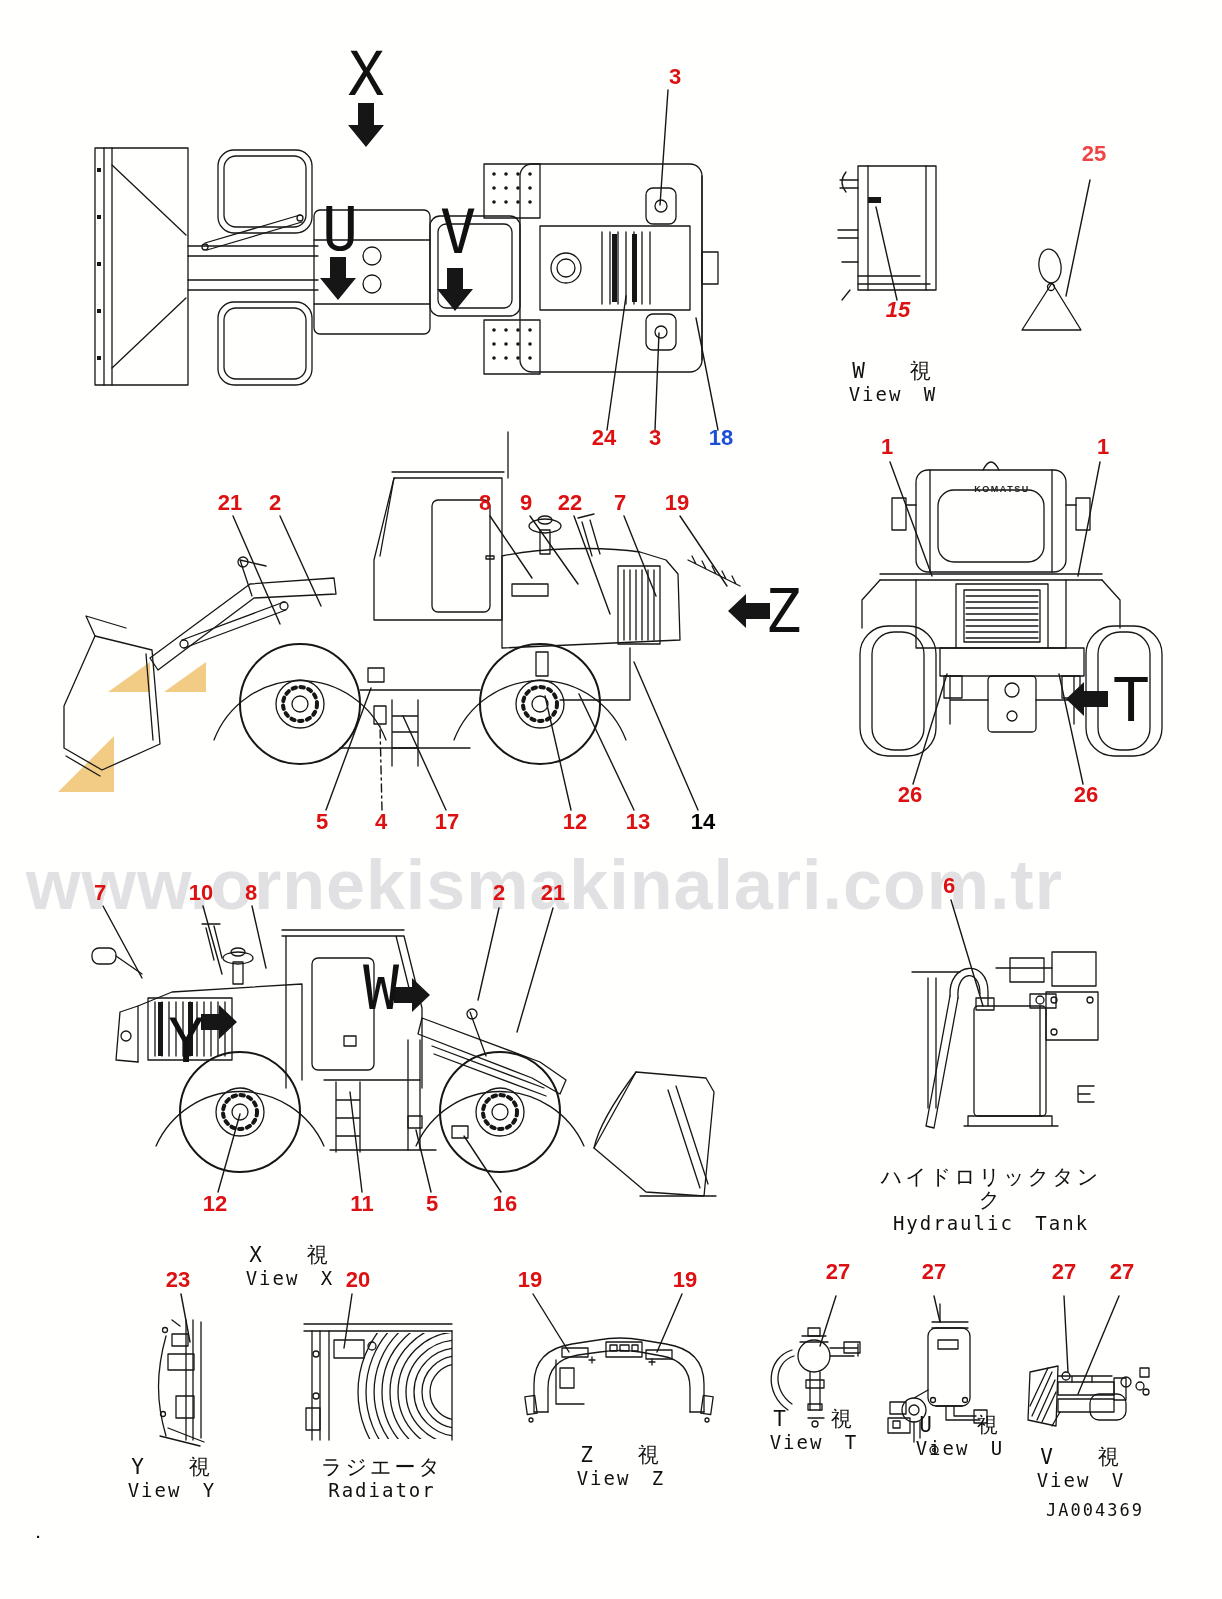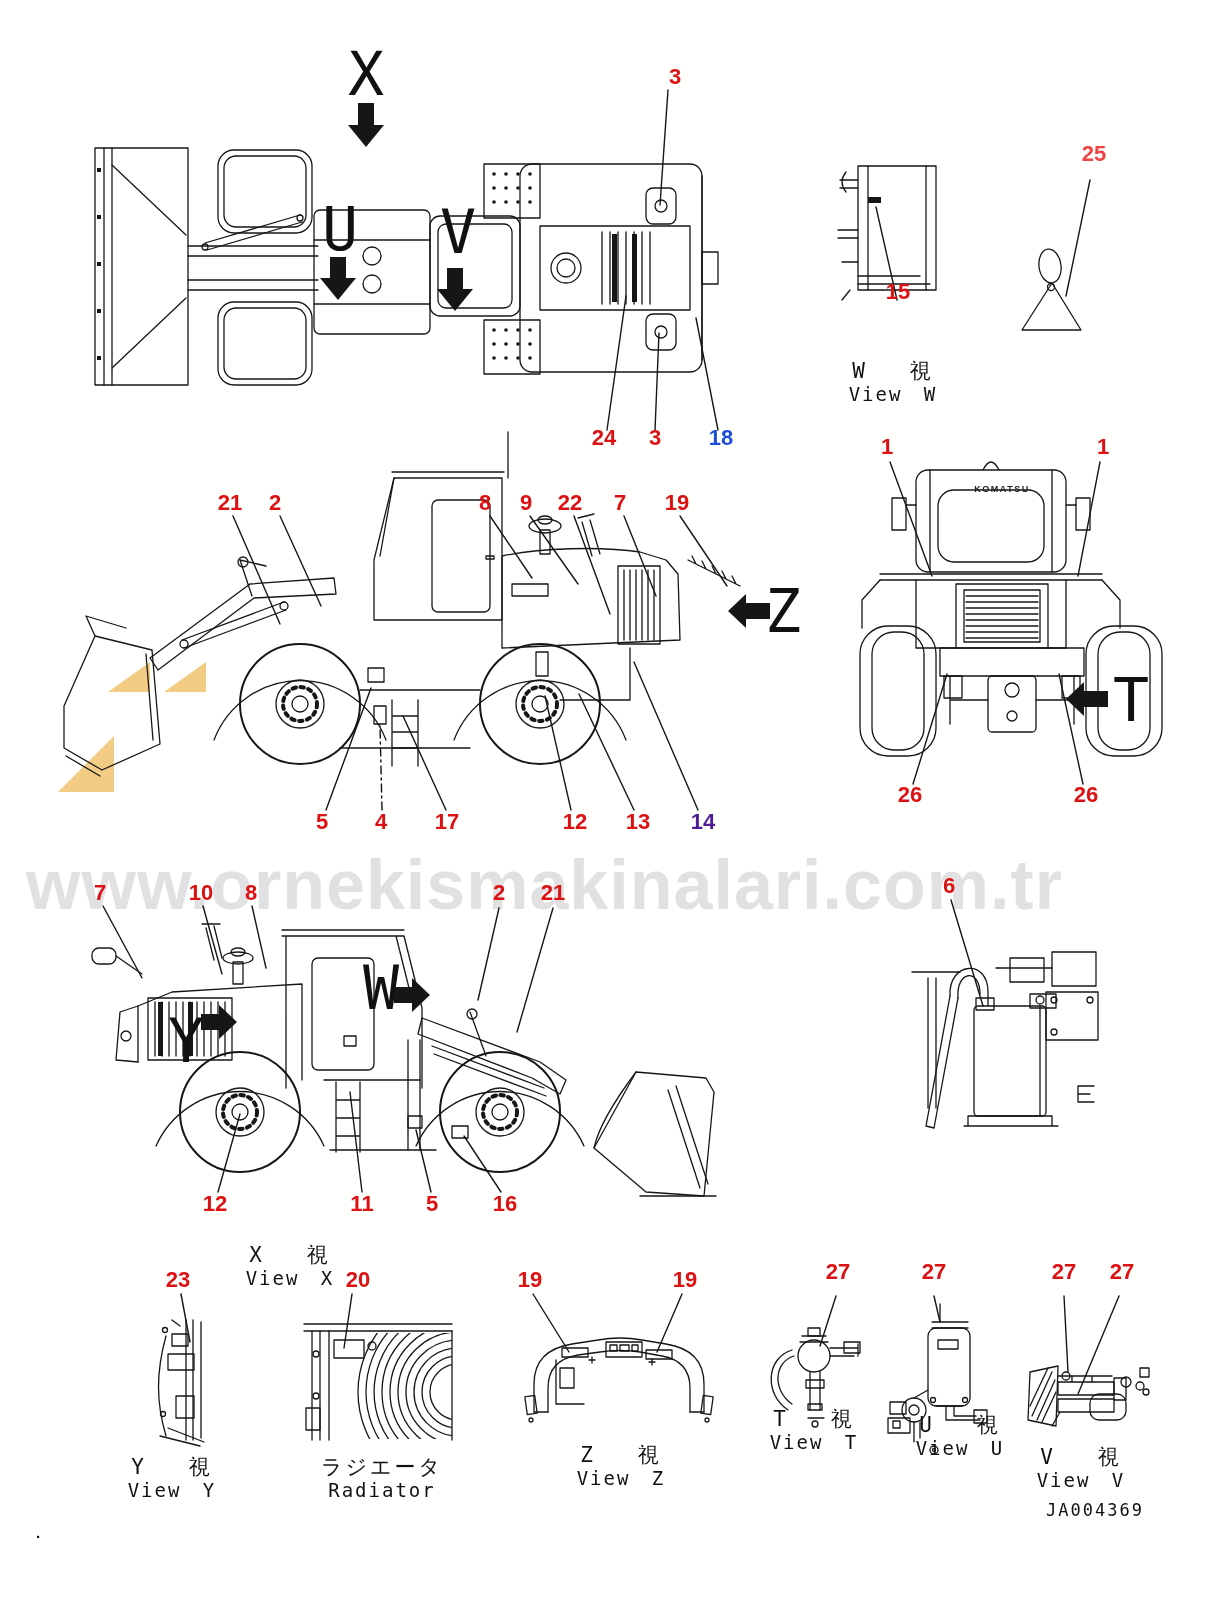--- a/index.html
+++ b/index.html
@@ -414,39 +414,39 @@
         <polygon points="237,1022 219,1005 219,1014 201,1014 201,1030 219,1030 219,1039"></polygon>
       </g>
     </g>
   </svg>
 
   <div id="komatsu-label">KOMATSU</div>
   <div id="drawing-number">JA004369</div>
   <div id="corner-mark">.</div>
 <div class="callout" style="left: 675px; top: 77px; color: rgb(221, 16, 18);">3</div>
     <div class="callout" style="left: 1094px; top: 154px; color: #ef4444;">25</div>
-    <div class="callout" style="left: 898px; top: 292px; color: rgb(221, 16, 18);">15</div>
+    <div class="callout" style="left: 898px; top: 310px; color: rgb(221, 16, 18); font-style: italic;">15</div>
     <div class="callout" style="left: 604px; top: 438px; color: rgb(221, 16, 18);">24</div>
     <div class="callout" style="left: 655px; top: 438px; color: rgb(221, 16, 18);">3</div>
     <div class="callout" style="left: 721px; top: 438px; color: #1d4ed8;">18</div>
     <div class="callout" style="left: 230px; top: 503px; color: rgb(221, 16, 18);">21</div>
     <div class="callout" style="left: 275px; top: 503px; color: rgb(221, 16, 18);">2</div>
     <div class="callout" style="left: 485px; top: 503px; color: rgb(221, 16, 18);">8</div>
     <div class="callout" style="left: 526px; top: 503px; color: rgb(221, 16, 18);">9</div>
     <div class="callout" style="left: 570px; top: 503px; color: rgb(221, 16, 18);">22</div>
     <div class="callout" style="left: 620px; top: 503px; color: rgb(221, 16, 18);">7</div>
     <div class="callout" style="left: 677px; top: 503px; color: rgb(221, 16, 18);">19</div>
     <div class="callout" style="left: 887px; top: 447px; color: rgb(221, 16, 18);">1</div>
     <div class="callout" style="left: 1103px; top: 447px; color: rgb(221, 16, 18);">1</div>
     <div class="callout" style="left: 322px; top: 822px; color: rgb(221, 16, 18);">5</div>
     <div class="callout" style="left: 381px; top: 822px; color: rgb(221, 16, 18);">4</div>
     <div class="callout" style="left: 447px; top: 822px; color: rgb(221, 16, 18);">17</div>
     <div class="callout" style="left: 575px; top: 822px; color: rgb(221, 16, 18);">12</div>
     <div class="callout" style="left: 638px; top: 822px; color: rgb(221, 16, 18);">13</div>
-    <div class="callout" style="left: 703px; top: 822px; color: #4c1d95;">14</div>
+    <div class="callout" style="left: 703px; top: 822px; color: #000000;">14</div>
     <div class="callout" style="left: 910px; top: 795px; color: rgb(221, 16, 18);">26</div>
     <div class="callout" style="left: 1086px; top: 795px; color: rgb(221, 16, 18);">26</div>
     <div class="callout" style="left: 100px; top: 893px; color: rgb(221, 16, 18);">7</div>
     <div class="callout" style="left: 201px; top: 893px; color: rgb(221, 16, 18);">10</div>
     <div class="callout" style="left: 251px; top: 893px; color: rgb(221, 16, 18);">8</div>
     <div class="callout" style="left: 499px; top: 893px; color: rgb(221, 16, 18);">2</div>
     <div class="callout" style="left: 553px; top: 893px; color: rgb(221, 16, 18);">21</div>
     <div class="callout" style="left: 949px; top: 886px; color: rgb(221, 16, 18);">6</div>
     <div class="callout" style="left: 215px; top: 1204px; color: rgb(221, 16, 18);">12</div>
     <div class="callout" style="left: 362px; top: 1204px; color: rgb(221, 16, 18);">11</div>
@@ -492,13 +492,17 @@
       <div class="en">View T</div>
     </div>
     <div class="view-label" style="left: 960px; top: 1398px;">
       <div class="jp">U 視</div>
       <div class="en">View U</div>
     </div>
     <div class="view-label" style="left: 1081px; top: 1430px;">
       <div class="jp">V 視</div>
       <div class="en">View V</div>
     </div>
+    <div class="view-label" style="left: 991px; top: 1150px;">
+      <div class="jp">ハイドロリックタンク</div>
+      <div class="en">Hydraulic Tank</div>
+    </div>
   </div>
 
 </body></html>

